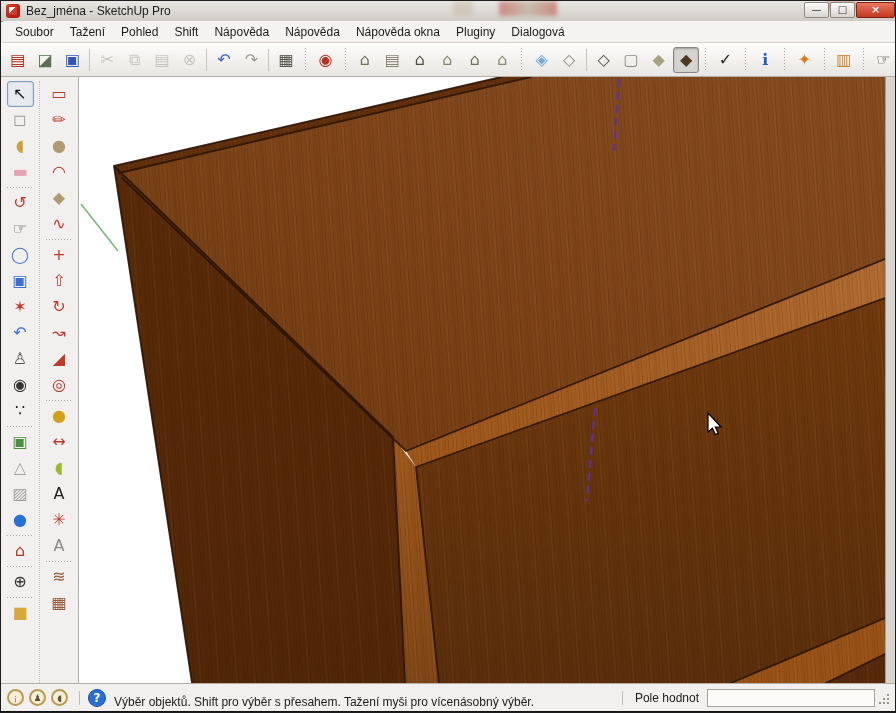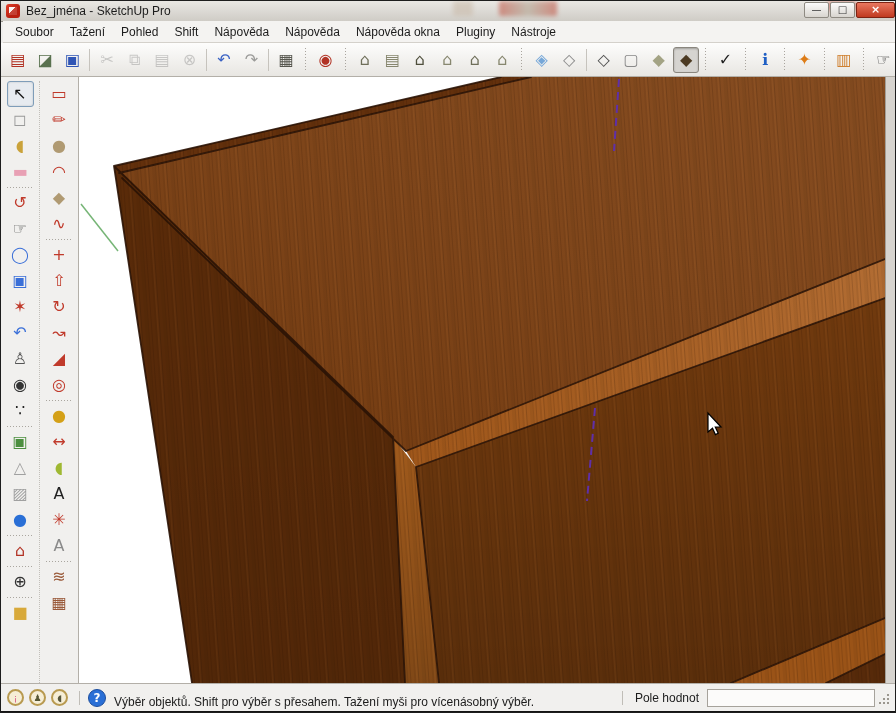--- a/index.html
+++ b/index.html
@@ -95,21 +95,21 @@
 
   <div id="menubar">
       <span class="menu-item">Soubor</span>
       <span class="menu-item">Tažení</span>
       <span class="menu-item">Pohled</span>
       <span class="menu-item">Shift</span>
       <span class="menu-item">Nápověda</span>
       <span class="menu-item">Nápověda</span>
       <span class="menu-item">Nápověda okna</span>
       <span class="menu-item">Pluginy</span>
-      <span class="menu-item">Nástroje</span>
+      <span class="menu-item">Dialogová</span>
     </div>
 
   <div id="toolbar">
       <button class="tb-btn">
         <span class="glyph" style="color: rgb(178, 51, 37);">▤</span>
       </button>
       <button class="tb-btn">
         <span class="glyph" style="color: rgb(89, 113, 79);">◪</span>
       </button>
       <button class="tb-btn">

